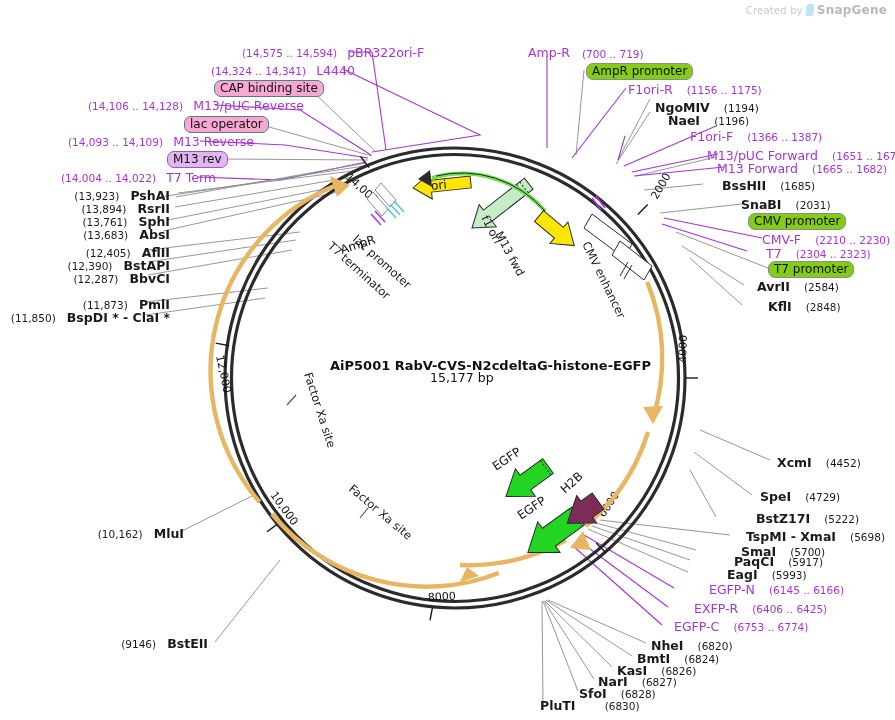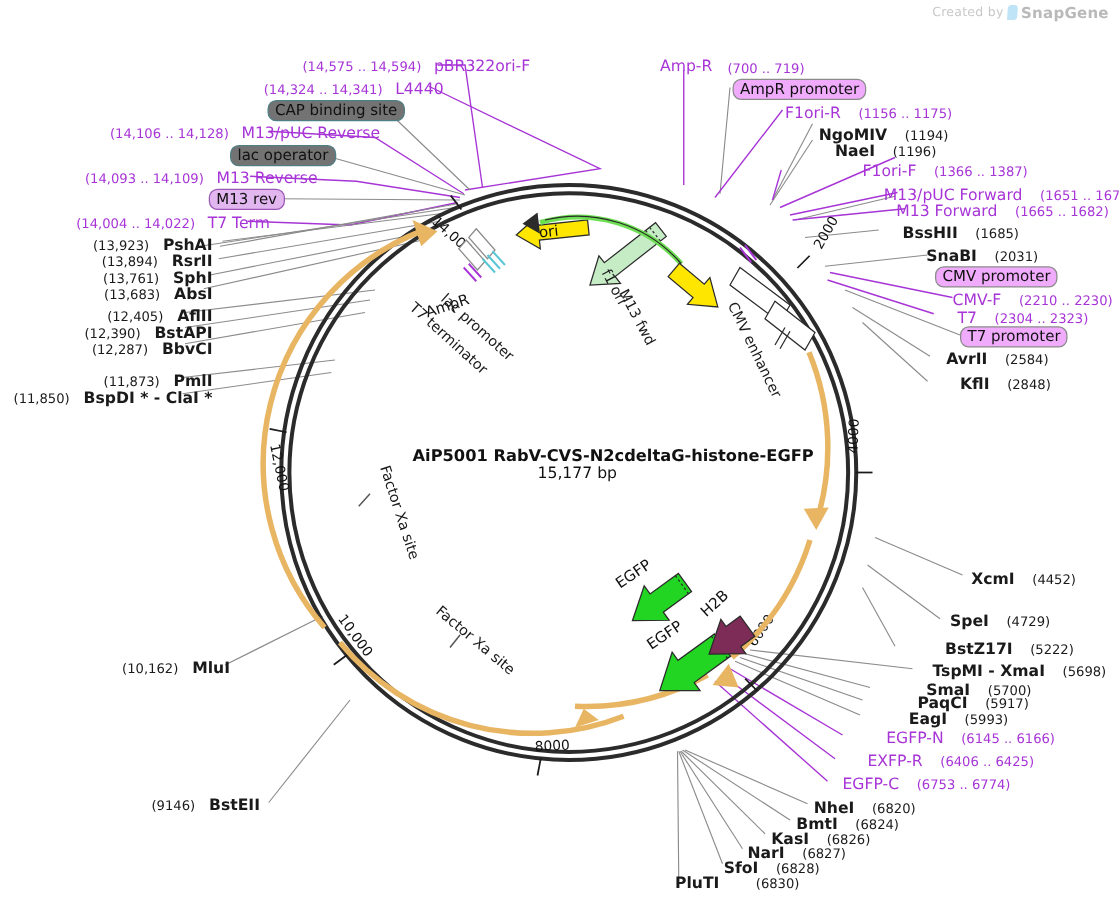--- a/index.html
+++ b/index.html
@@ -17,22 +17,22 @@
       border-radius:3px 3px 3px 0;transform:skewX(-4deg);}
   .wm .wmname{color:#b9b9b9;font-weight:600;font-size:12px;}
 
   
   .lbl{position:absolute;white-space:nowrap;line-height:1;}
   .enz{font-size:12.5px;font-weight:bold;color:#1a1a1a;}
   .pos{font-size:10.5px;color:#1a1a1a;font-weight:normal;}
   .primer{font-size:12.5px;color:#a734d6;}
   .primerpos{font-size:10.5px;color:#a734d6;}
   .feat-box{font-size:12px;color:#111;border:1px solid #8b8b8b;border-radius:7px;
-      padding:1px 5px 2px 5px;background:#f0abfc;display:inline-block;}
-  .feat-box.teal{background:#737373;border-color:#4f7f84;}
+      padding:1px 5px 2px 5px;background:#84cc16;display:inline-block;}
+  .feat-box.teal{background:#f9a8d4;border-color:#4f7f84;}
   .feat-box.violet{background:#e2b6ef;border-color:#9b59b6;}
   .tickn{font-size:11px;fill:#111;}
   .title{font-size:13px;font-weight:bold;color:#111;}
   .subtitle{font-size:12.5px;color:#111;}
   .inner-lbl{font-size:11.5px;fill:#1a1a1a;}
   .arrow-lbl{font-size:12px;fill:#111;font-weight:normal;}
   .rt{text-align:right;}
 </style>
 </head>
 <body>

